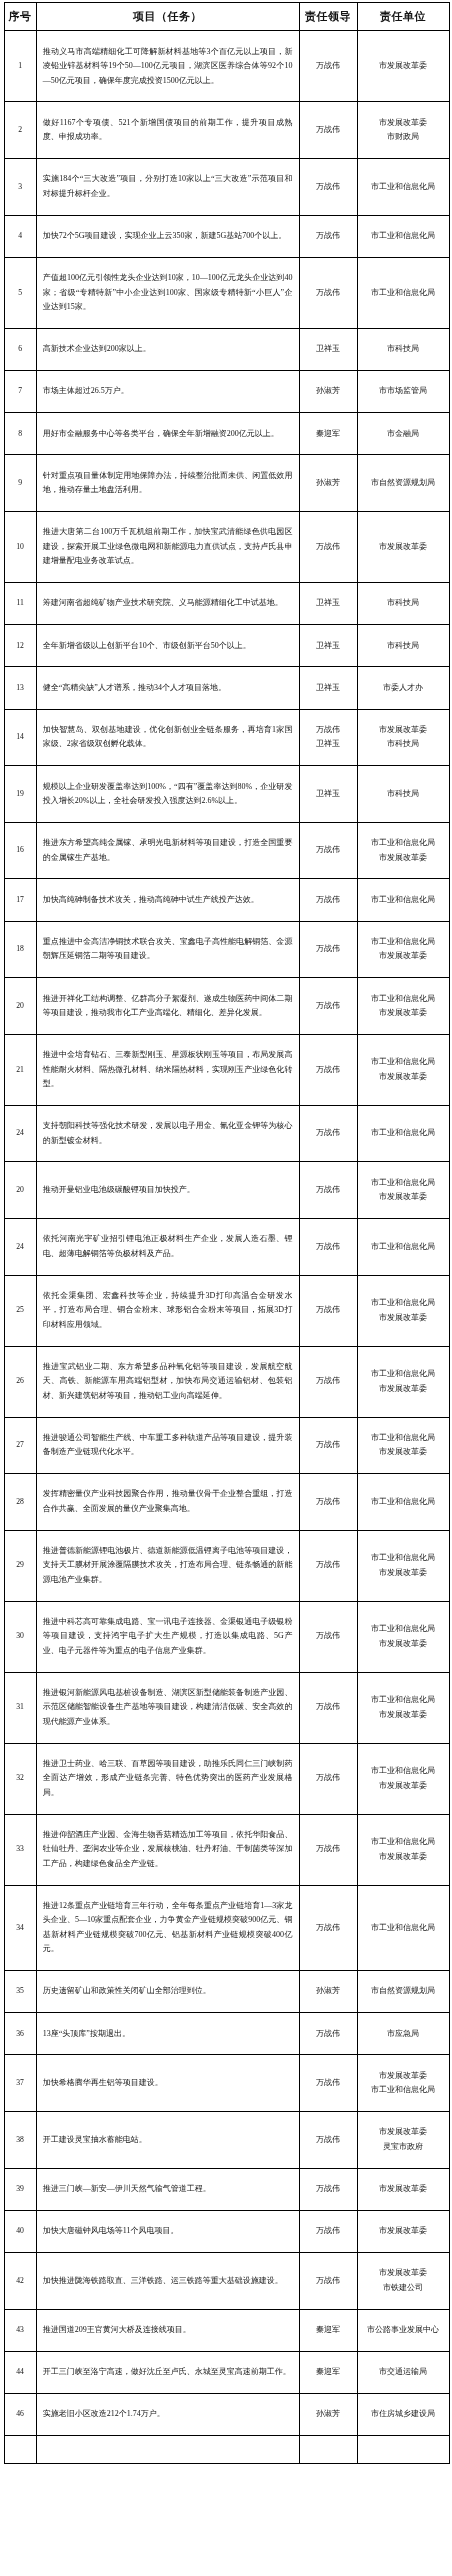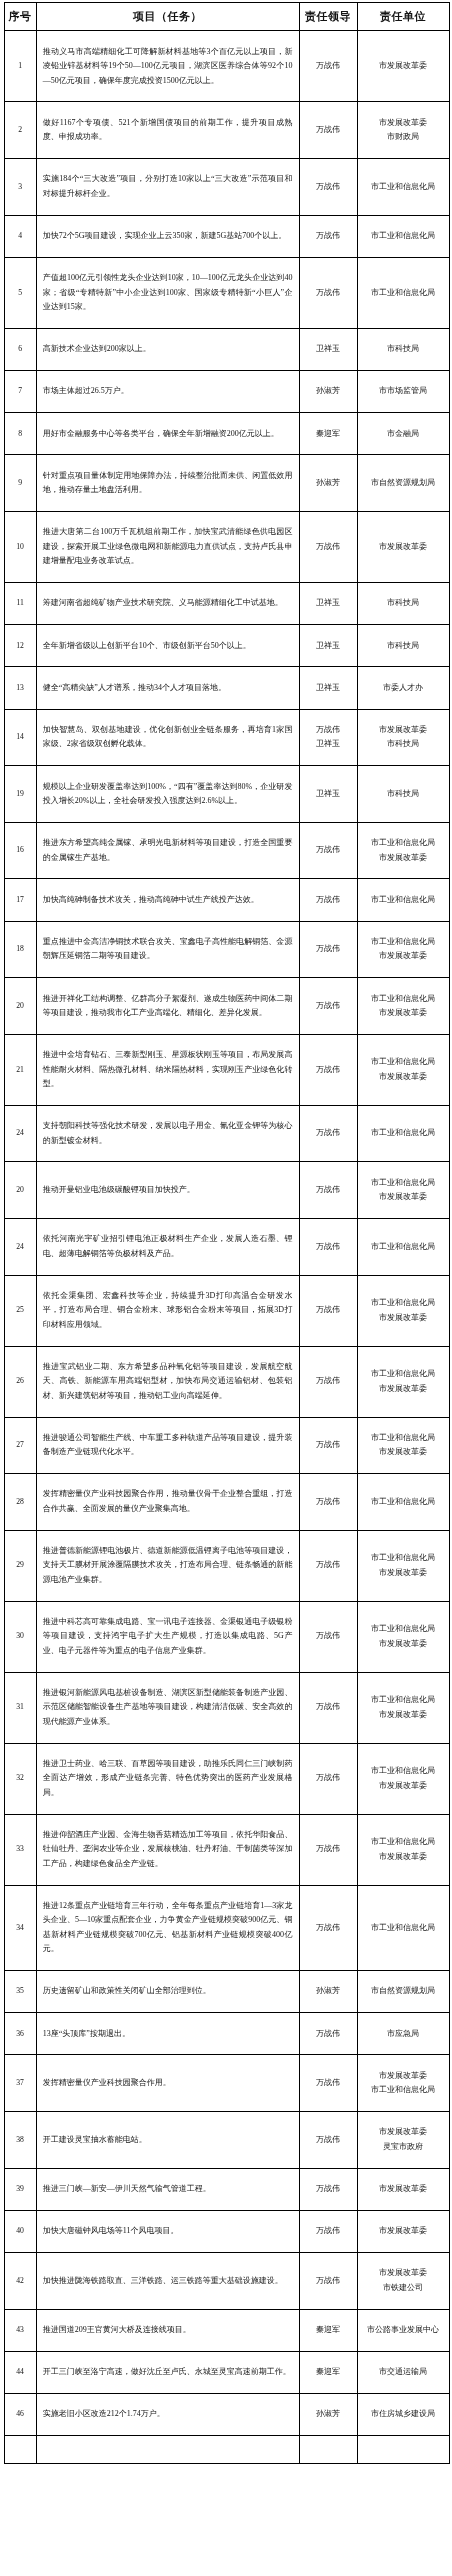--- a/index.html
+++ b/index.html
@@ -583,21 +583,21 @@
           </td>
           <td class="col-unit">
             <div>市应急局</div>
           </td>
         </tr>
         <tr>
           <td class="col-no">
             <div>37</div>
           </td>
           <td class="col-task">
-            <div>发挥精密量仪产业科技园聚合作用。</div>
+            <div>加快希格腾华再生铝等项目建设。</div>
           </td>
           <td class="col-leader">
             <div>万战伟</div>
           </td>
           <td class="col-unit">
             <div>市发展改革委</div>
             <div>市工业和信息化局</div>
           </td>
         </tr>
         <tr>

